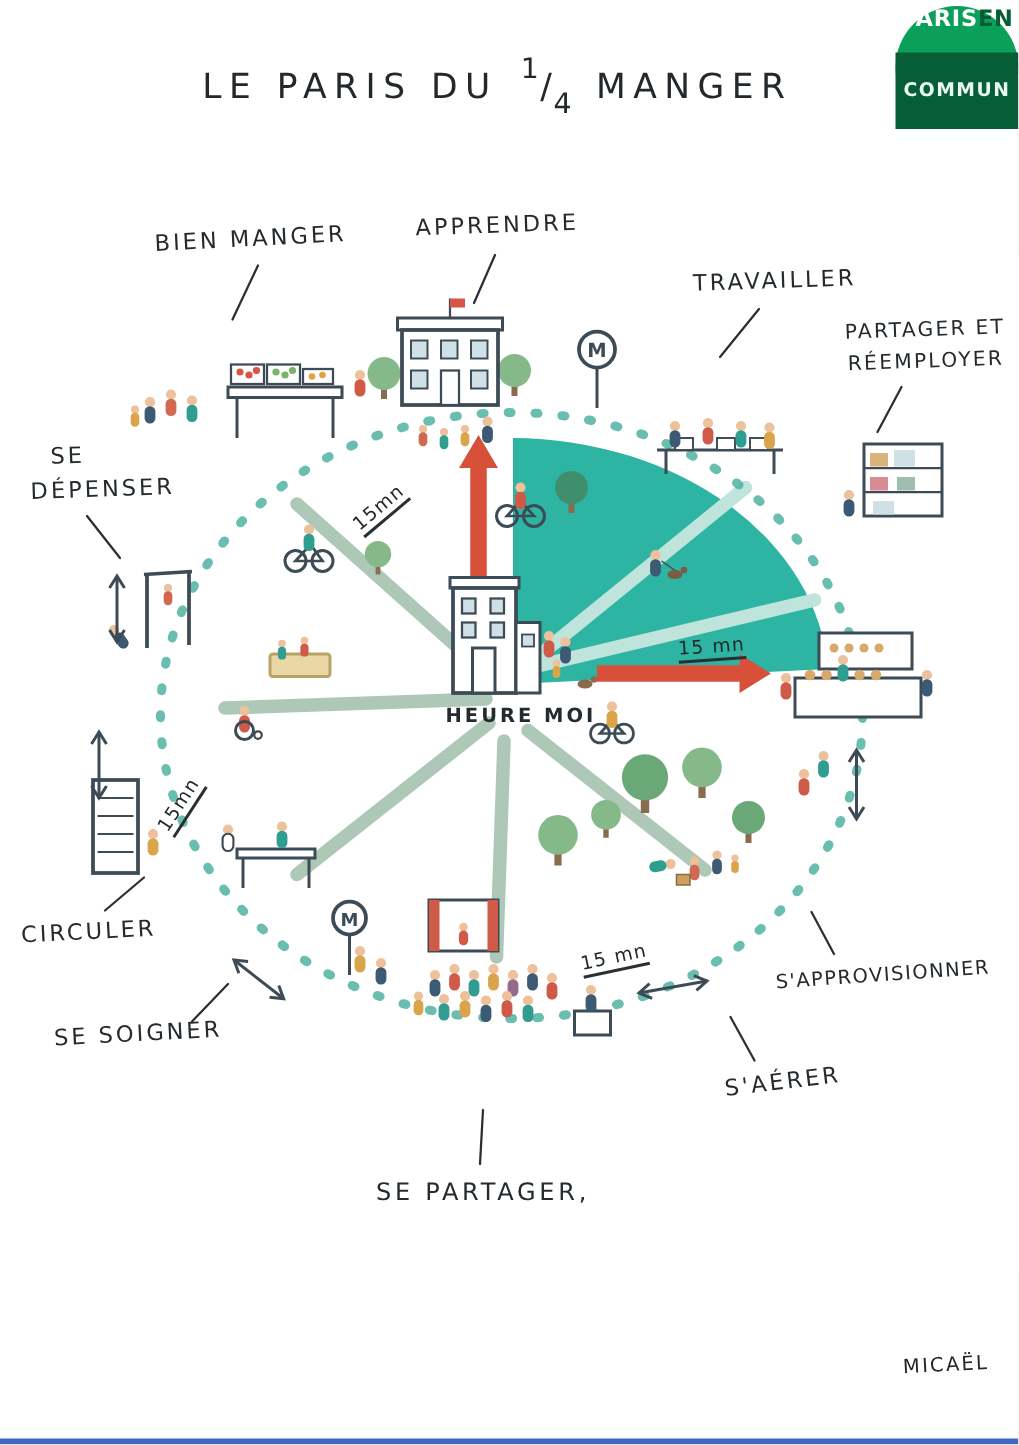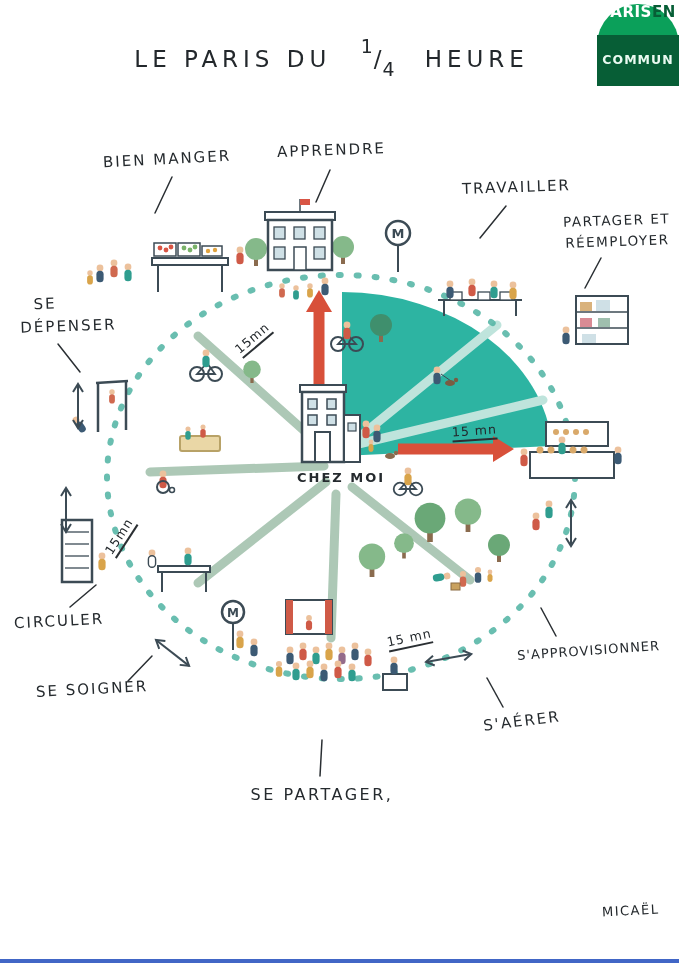--- a/index.html
+++ b/index.html
@@ -2,21 +2,21 @@
 <html><head>
 <meta charset="utf-8">
 <style>
   html,body{margin:0;padding:0;background:#e9e9e9;}
   .page{position:relative;width:679px;height:963px;margin:0 auto;background:#ffffff;
         font-family:"DejaVu Sans",sans-serif;color:#23282c;overflow:hidden;}
   .art{position:absolute;left:0;top:0;width:679px;height:963px;}
   .lbl{position:absolute;font-size:15px;letter-spacing:2px;white-space:nowrap;color:#252a2e;}
   .title{position:absolute;top:40px;left:50%;transform:translateX(-52%);
          font-size:23px;letter-spacing:5px;white-space:nowrap;}
-  .frac{display:inline-block;margin:0 17px;letter-spacing:1px;}
+  .frac{display:inline-block;margin:0 3px;letter-spacing:1px;}
   .frac sup{font-size:0.82em;position:relative;top:-0.28em;}
   .frac sub{font-size:0.82em;position:relative;top:0.18em;}
   .logo{position:absolute;top:4px;left:597px;width:82px;height:82px;border-radius:50%;
         background:#0ba05a;display:flex;flex-direction:column;align-items:center;
         justify-content:center;font-weight:bold;line-height:1.15;gap:14px;}
   .logo-line1{font-size:15px;letter-spacing:0.5px;}
   .logo-paris{color:#ffffff;}
   .logo-en{color:#075e36;}
   .logo-line2{background:#075e36;color:#eafaf1;font-size:12.5px;padding:18px 5px;letter-spacing:1px;}
   .two-line{line-height:1.55;}
@@ -331,21 +331,21 @@
       <line x1="128" y1="681" x2="152" y2="656"></line>
       <line x1="320" y1="776" x2="322" y2="740"></line>
       <line x1="503" y1="707" x2="487" y2="678"></line>
       <line x1="556" y1="636" x2="541" y2="608"></line>
     </g>
   </svg>
 
   <div class="title">
     <span>LE PARIS DU</span>
     <span class="frac"><sup>1</sup><span>/</span><sub>4</sub></span>
-    <span>HEURE</span>
+    <span>MANGER</span>
   </div>
 
   <div class="logo">
     <div class="logo-line1"><span class="logo-paris">PARIS</span><span class="logo-en">EN</span></div>
     <div class="logo-line2">COMMUN</div>
   </div>
 
   <div class="lbl" style="left:103px;top:150px;transform:rotate(-3deg);">BIEN MANGER</div>
   <div class="lbl" style="left:277px;top:141px;transform:rotate(-2deg);">APPRENDRE</div>
   <div class="lbl" style="left:462px;top:178px;transform:rotate(-2deg);">TRAVAILLER</div>
@@ -358,21 +358,21 @@
     <span style="display:block;">DÉPENSER</span>
   </div>
   <div class="lbl" style="left:14px;top:612px;transform:rotate(-3deg);">CIRCULER</div>
   <div class="lbl" style="left:36px;top:680px;transform:rotate(-3deg);">SE SOIGNER</div>
   <div class="lbl two-line" style="left:247px;top:783px;width:150px;text-align:center;font-size:16px;letter-spacing:2.5px;">
     <span style="display:block;">SE PARTAGER,</span>
   </div>
   <div class="lbl" style="left:483px;top:712px;transform:rotate(-7deg);">S'AÉRER</div>
   <div class="lbl" style="left:517px;top:643px;font-size:13px;letter-spacing:1px;transform:rotate(-4deg);">S'APPROVISIONNER</div>
 
-  <div class="lbl center-lbl" style="left:297px;top:470px;">CHEZ MOI</div>
+  <div class="lbl center-lbl" style="left:297px;top:470px;">HEURE MOI</div>
 
   <div class="time" style="left:233px;top:330px;transform:rotate(-40deg);">15mn</div>
   <div class="time" style="left:100px;top:528px;transform:rotate(-57deg);">15mn</div>
   <div class="time" style="left:452px;top:423px;transform:rotate(-4deg);">15 mn</div>
   <div class="time" style="left:387px;top:630px;transform:rotate(-12deg);">15 mn</div>
 
   <div class="sig">MICAËL</div>
 
   <div class="bottom-line"></div>
 </div>

